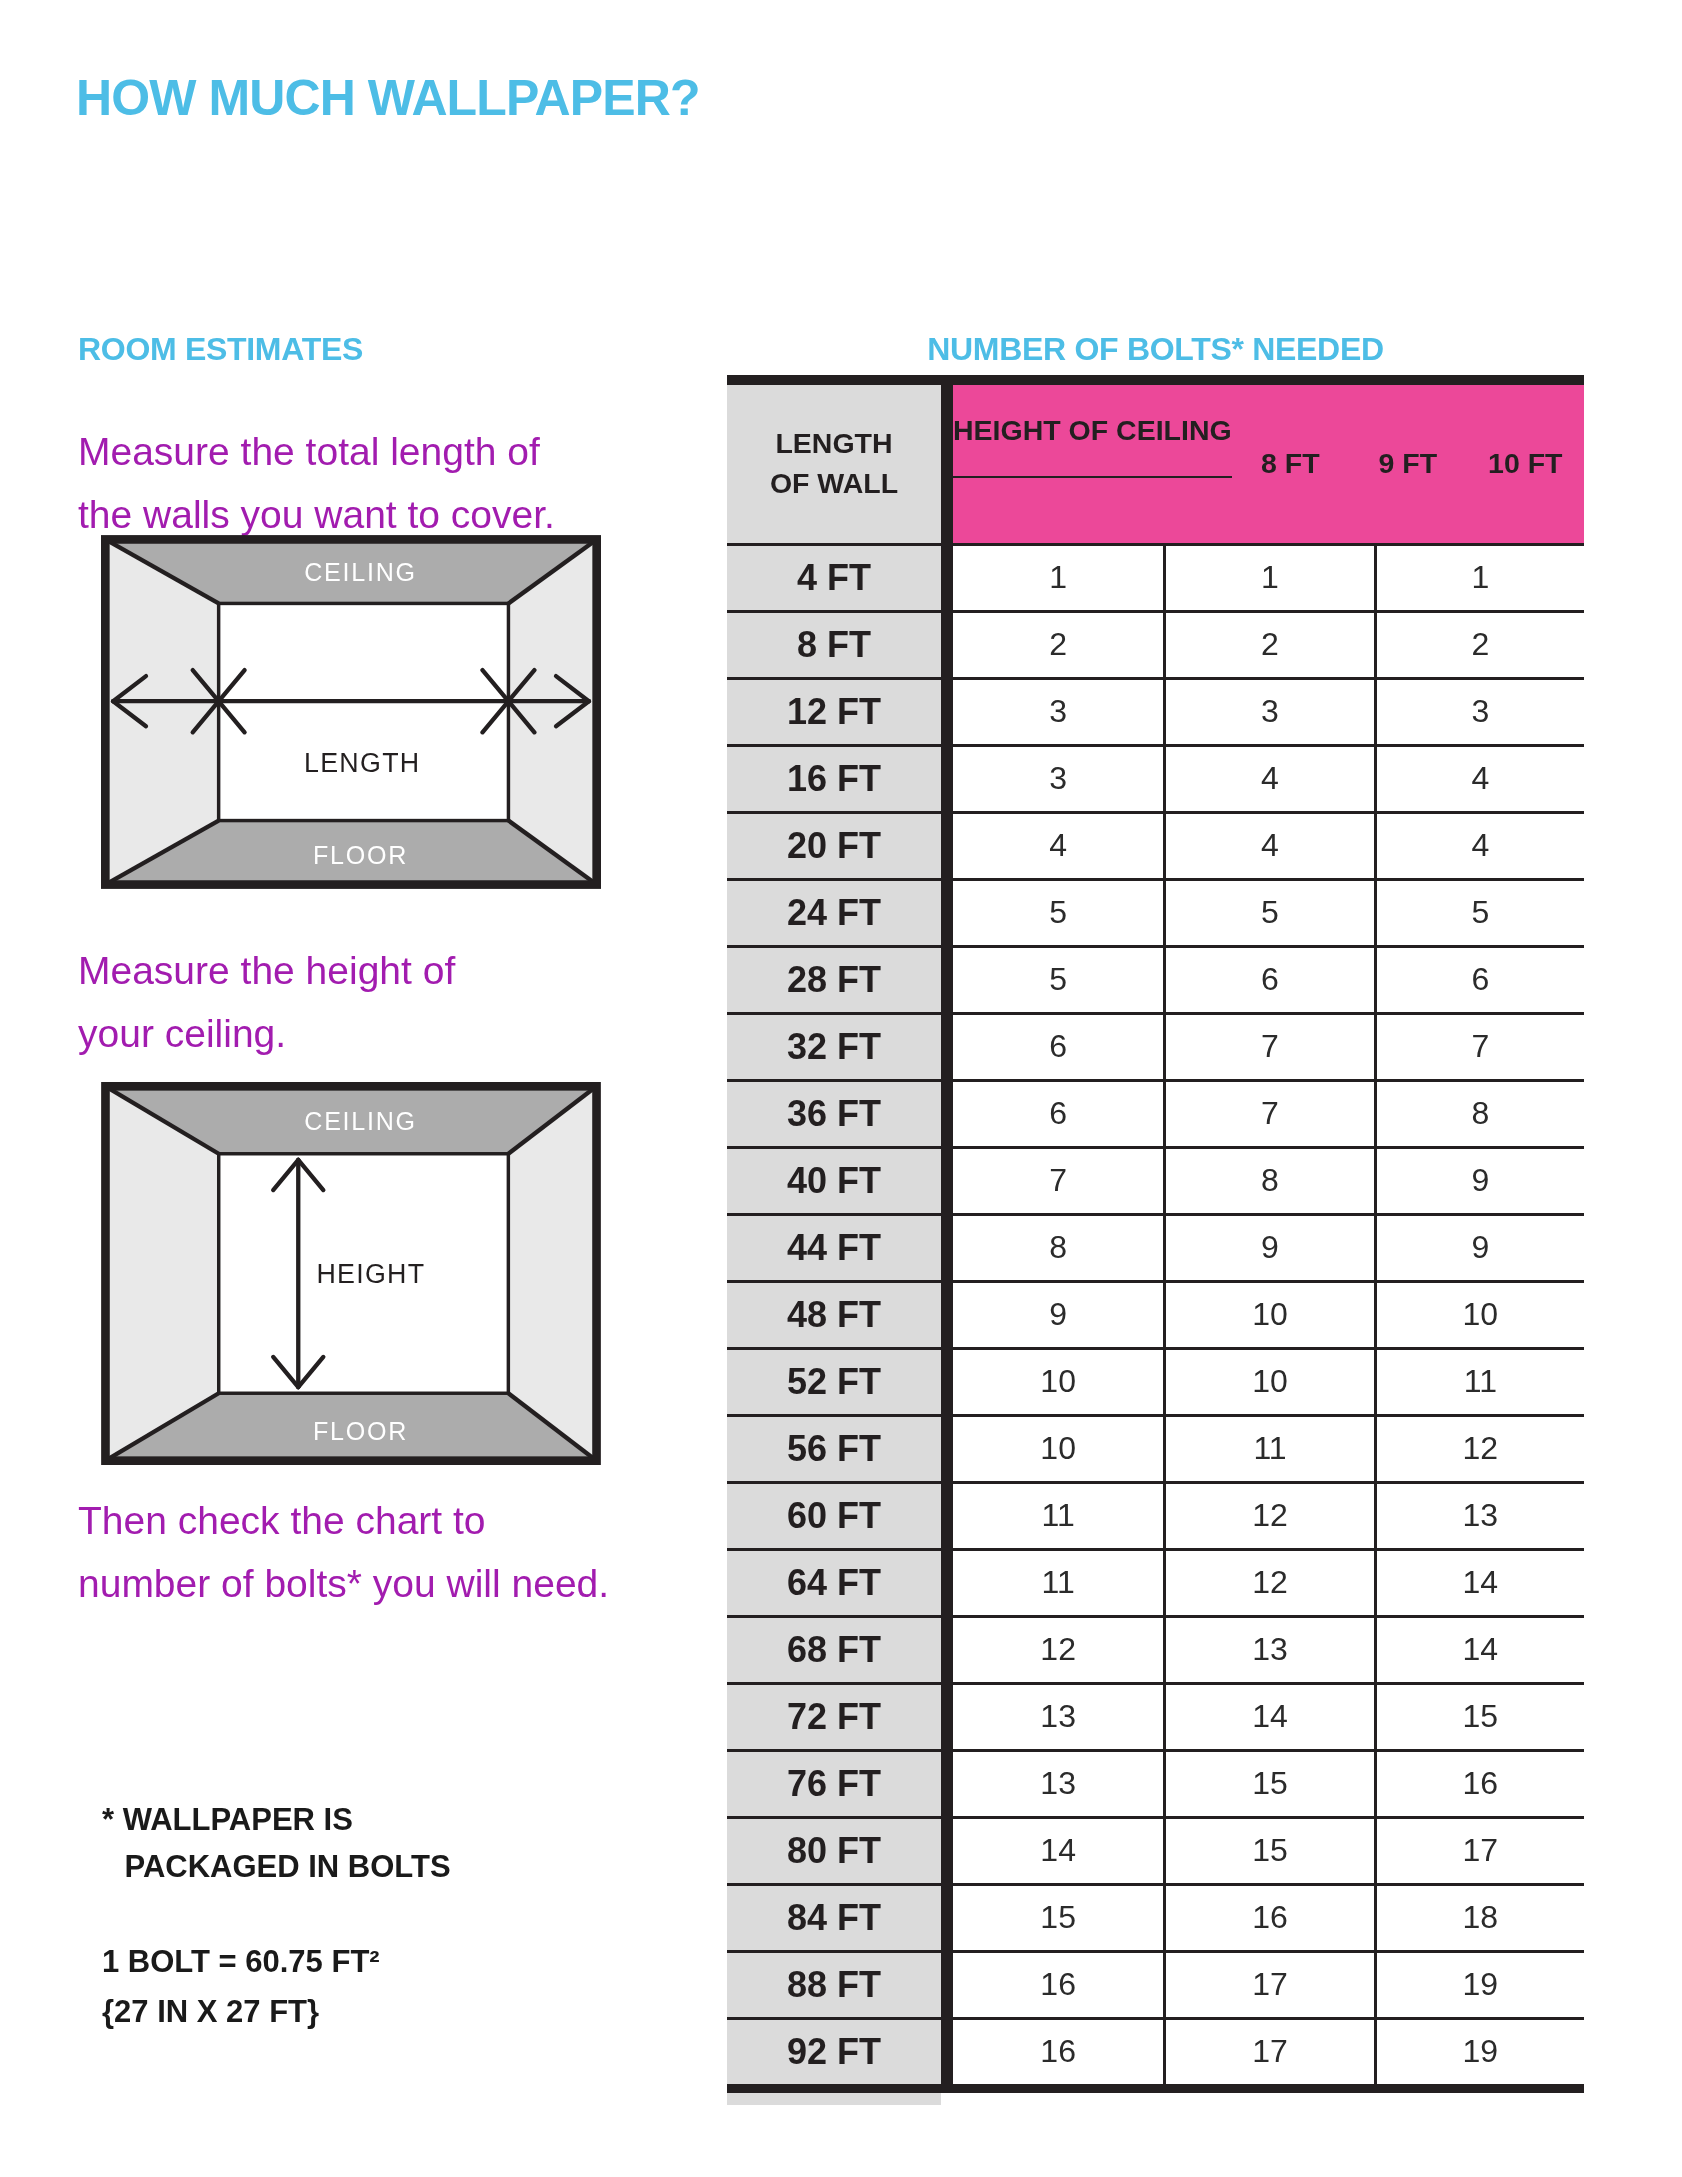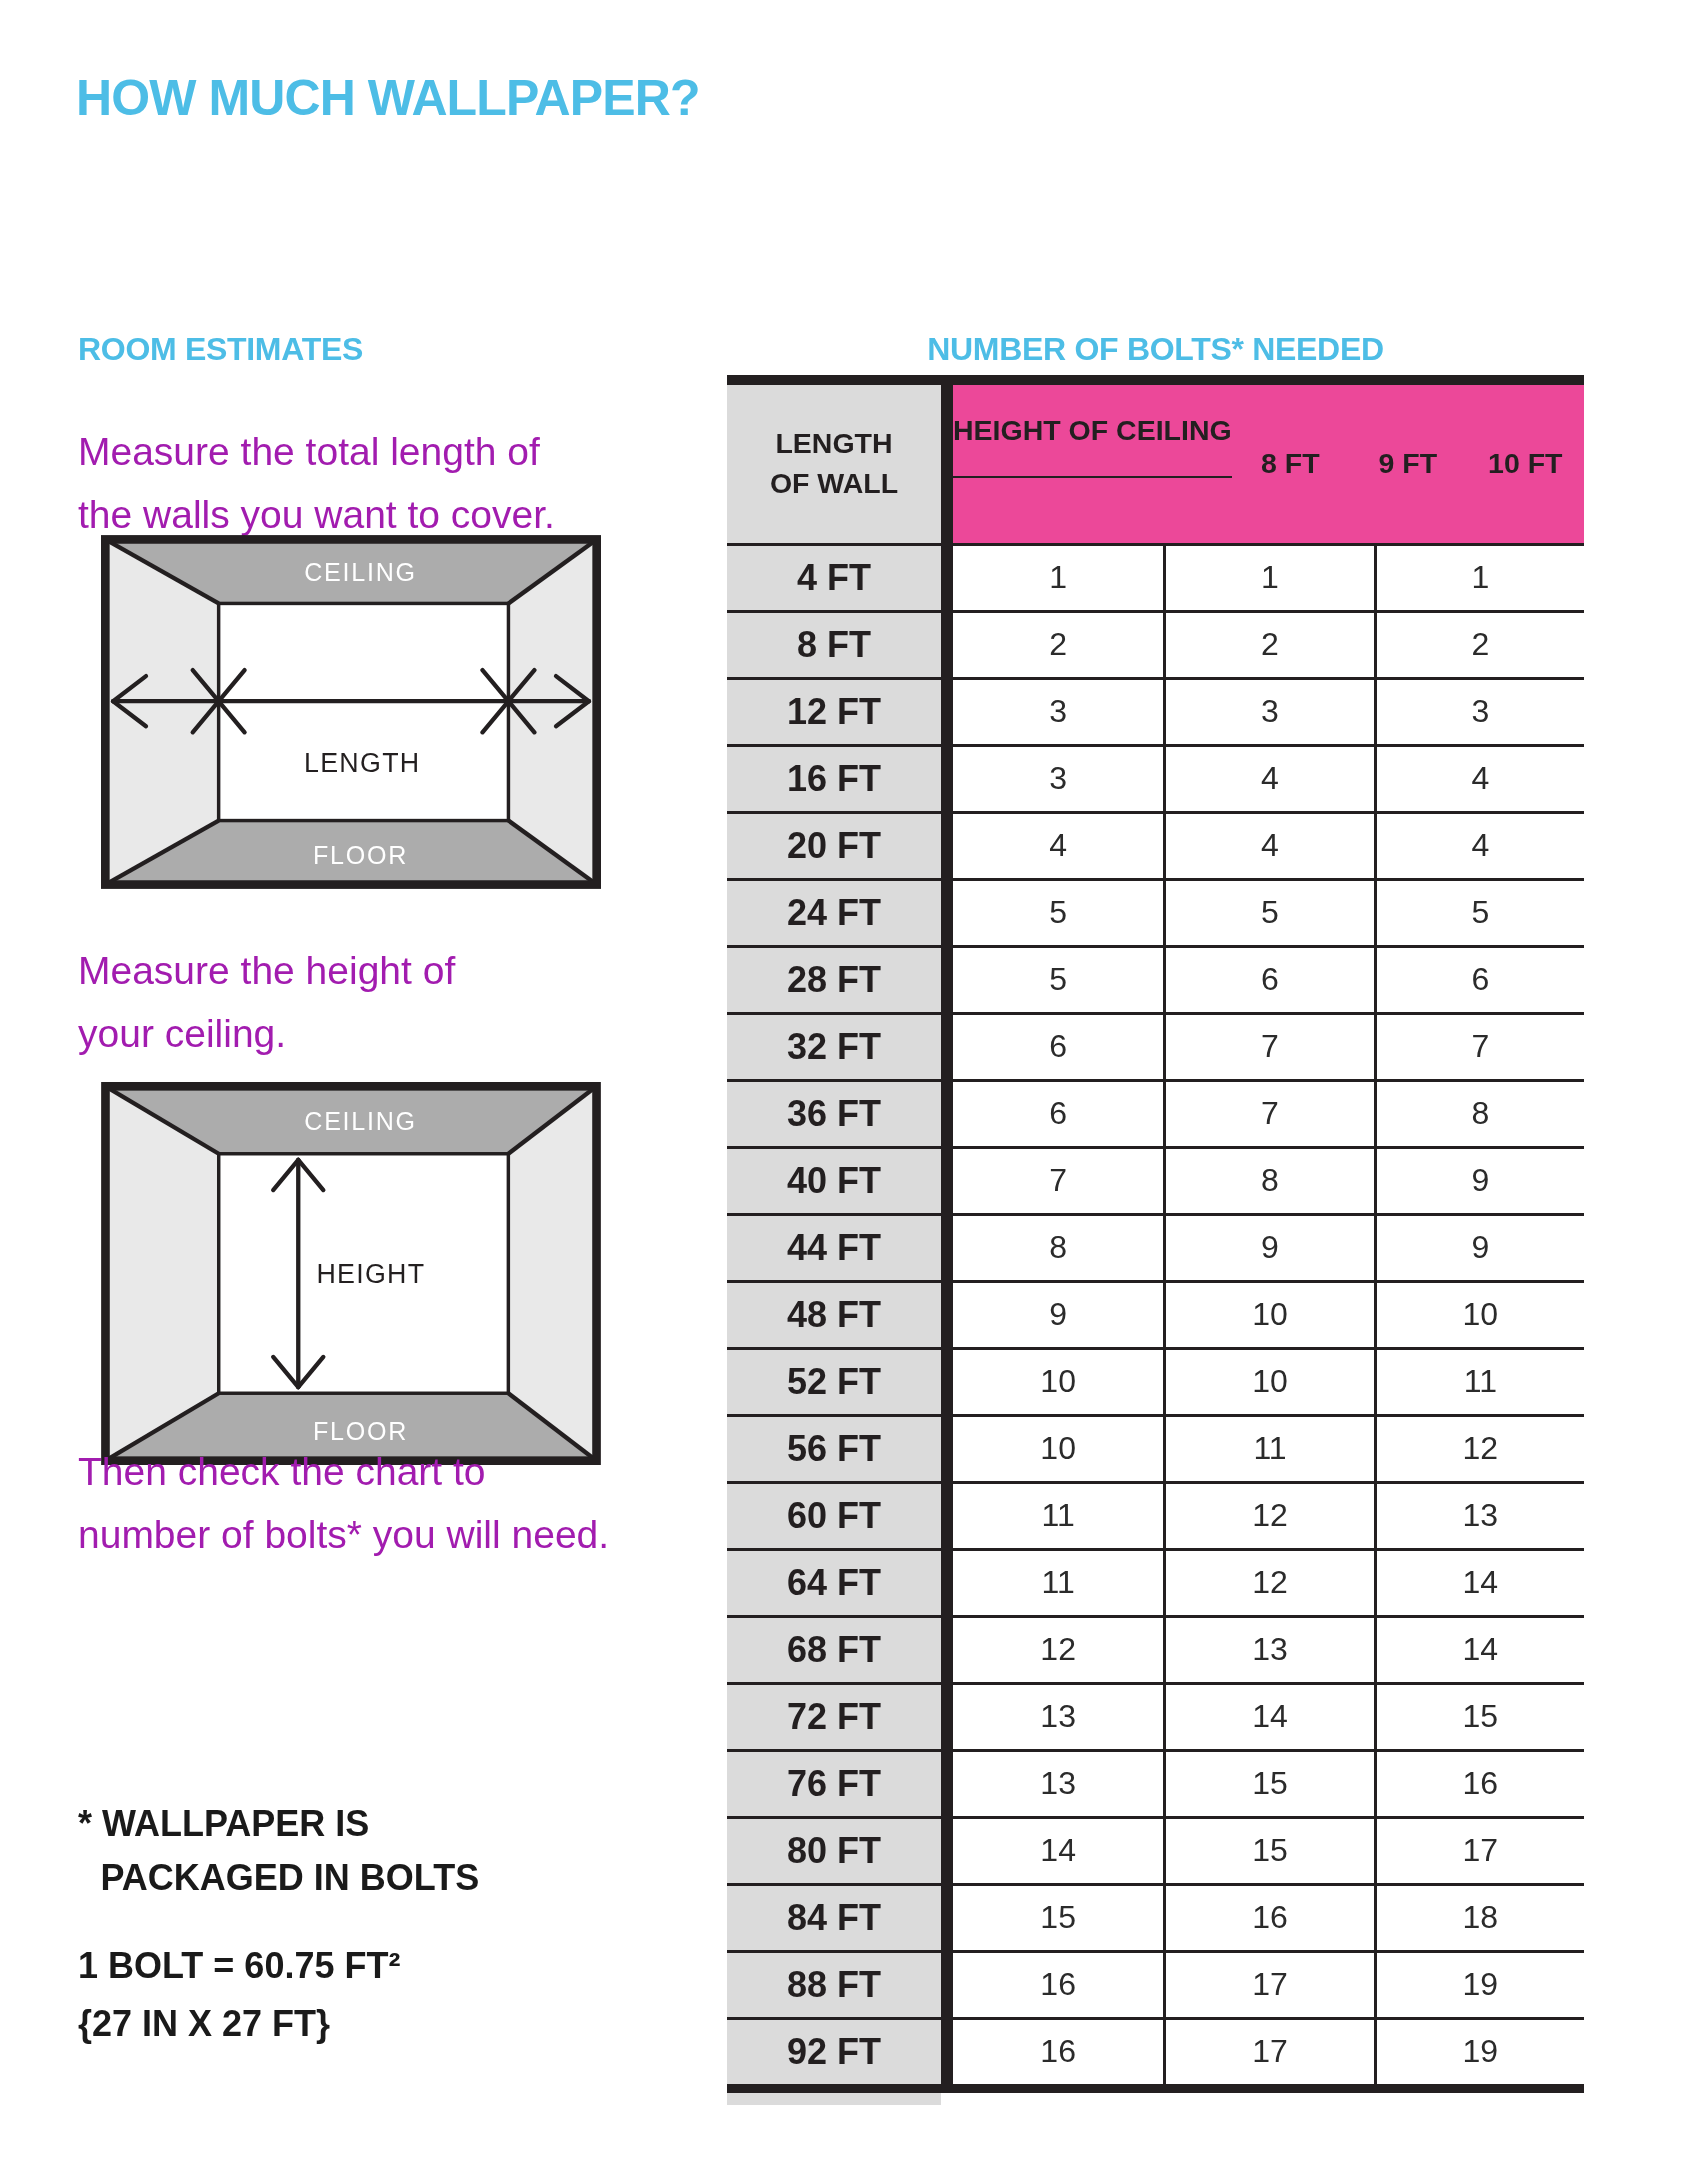--- a/index.html
+++ b/index.html
@@ -16,22 +16,22 @@
     letter-spacing:-0.9px; color:#4dbde6; line-height:1;
   }
   .section-heading {
     font-size:32px; font-weight:bold; color:#4dbde6; line-height:1.2;
     letter-spacing:-0.3px;
   }
   .heading-left { left:78px; top:330px; }
   .body-text { font-size:39px; line-height:1.62; color:#a21caf; }
   .p1 { left:78px; top:420px; }
   .p2 { left:78px; top:939px; }
-  .p3 { left:78px; top:1440px; }
-  .note { font-size:36px; font-weight:bold; line-height:1.5; color:#1a1a1a; }
+  .p3 { left:78px; top:1489px; }
+  .note { font-size:31px; font-weight:bold; line-height:1.5; color:#1a1a1a;margin-left:24px; }
   .note1 { left:78px; top:1797px; }
   .note1 .indent { padding-left:22.5px; }
   .note2 { left:78px; top:1937px; line-height:1.62; }
 
   .diagram1 { left:101px; top:535px; }
   .diagram2 { left:101px; top:1082px; }
   .dg-label { font-size:31px; letter-spacing:1.5px; fill:#231f20; }
   .dg-label-white { font-size:29px; letter-spacing:2px; fill:#ffffff; }
 
   

